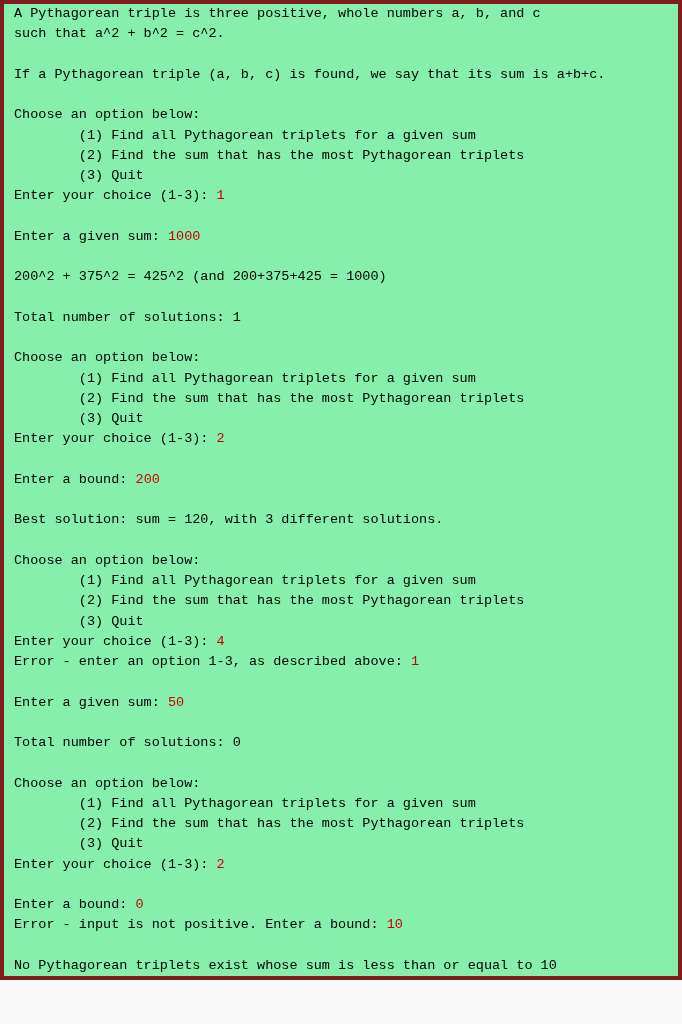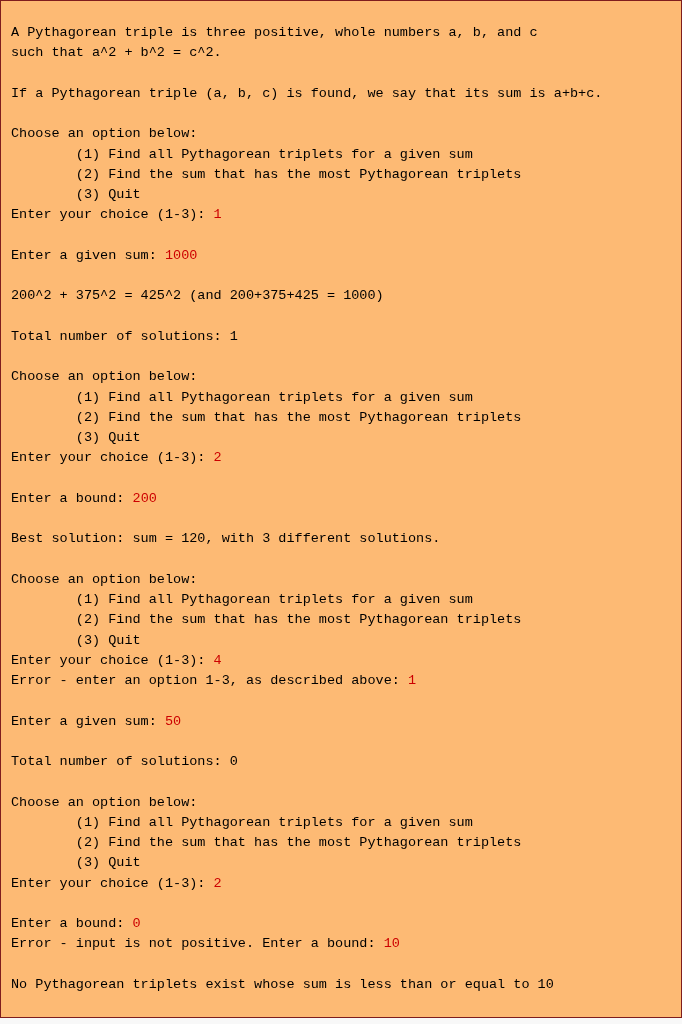--- a/index.html
+++ b/index.html
@@ -10,23 +10,23 @@
     body {
       font-family: 'Courier New', Courier, monospace;
       font-size: 13.5px;
       line-height: 1.5;
       color: #000;
       background: #f8f8f8;
       padding: 0;
       width: 682px;
     }
     .terminal {
-      background: #fdba74;
-      border: 1px solid #7f1d1d;
-      padding: 22px 10px;
+      background: #86efac;
+      border: 4px solid #7f1d1d;
+      padding: 0 10px;
       white-space: pre-wrap;
     }
     .line {
       display: block;
     }
     .user-input {
       color: #cc0000;
     }
   </style>
 </head>

